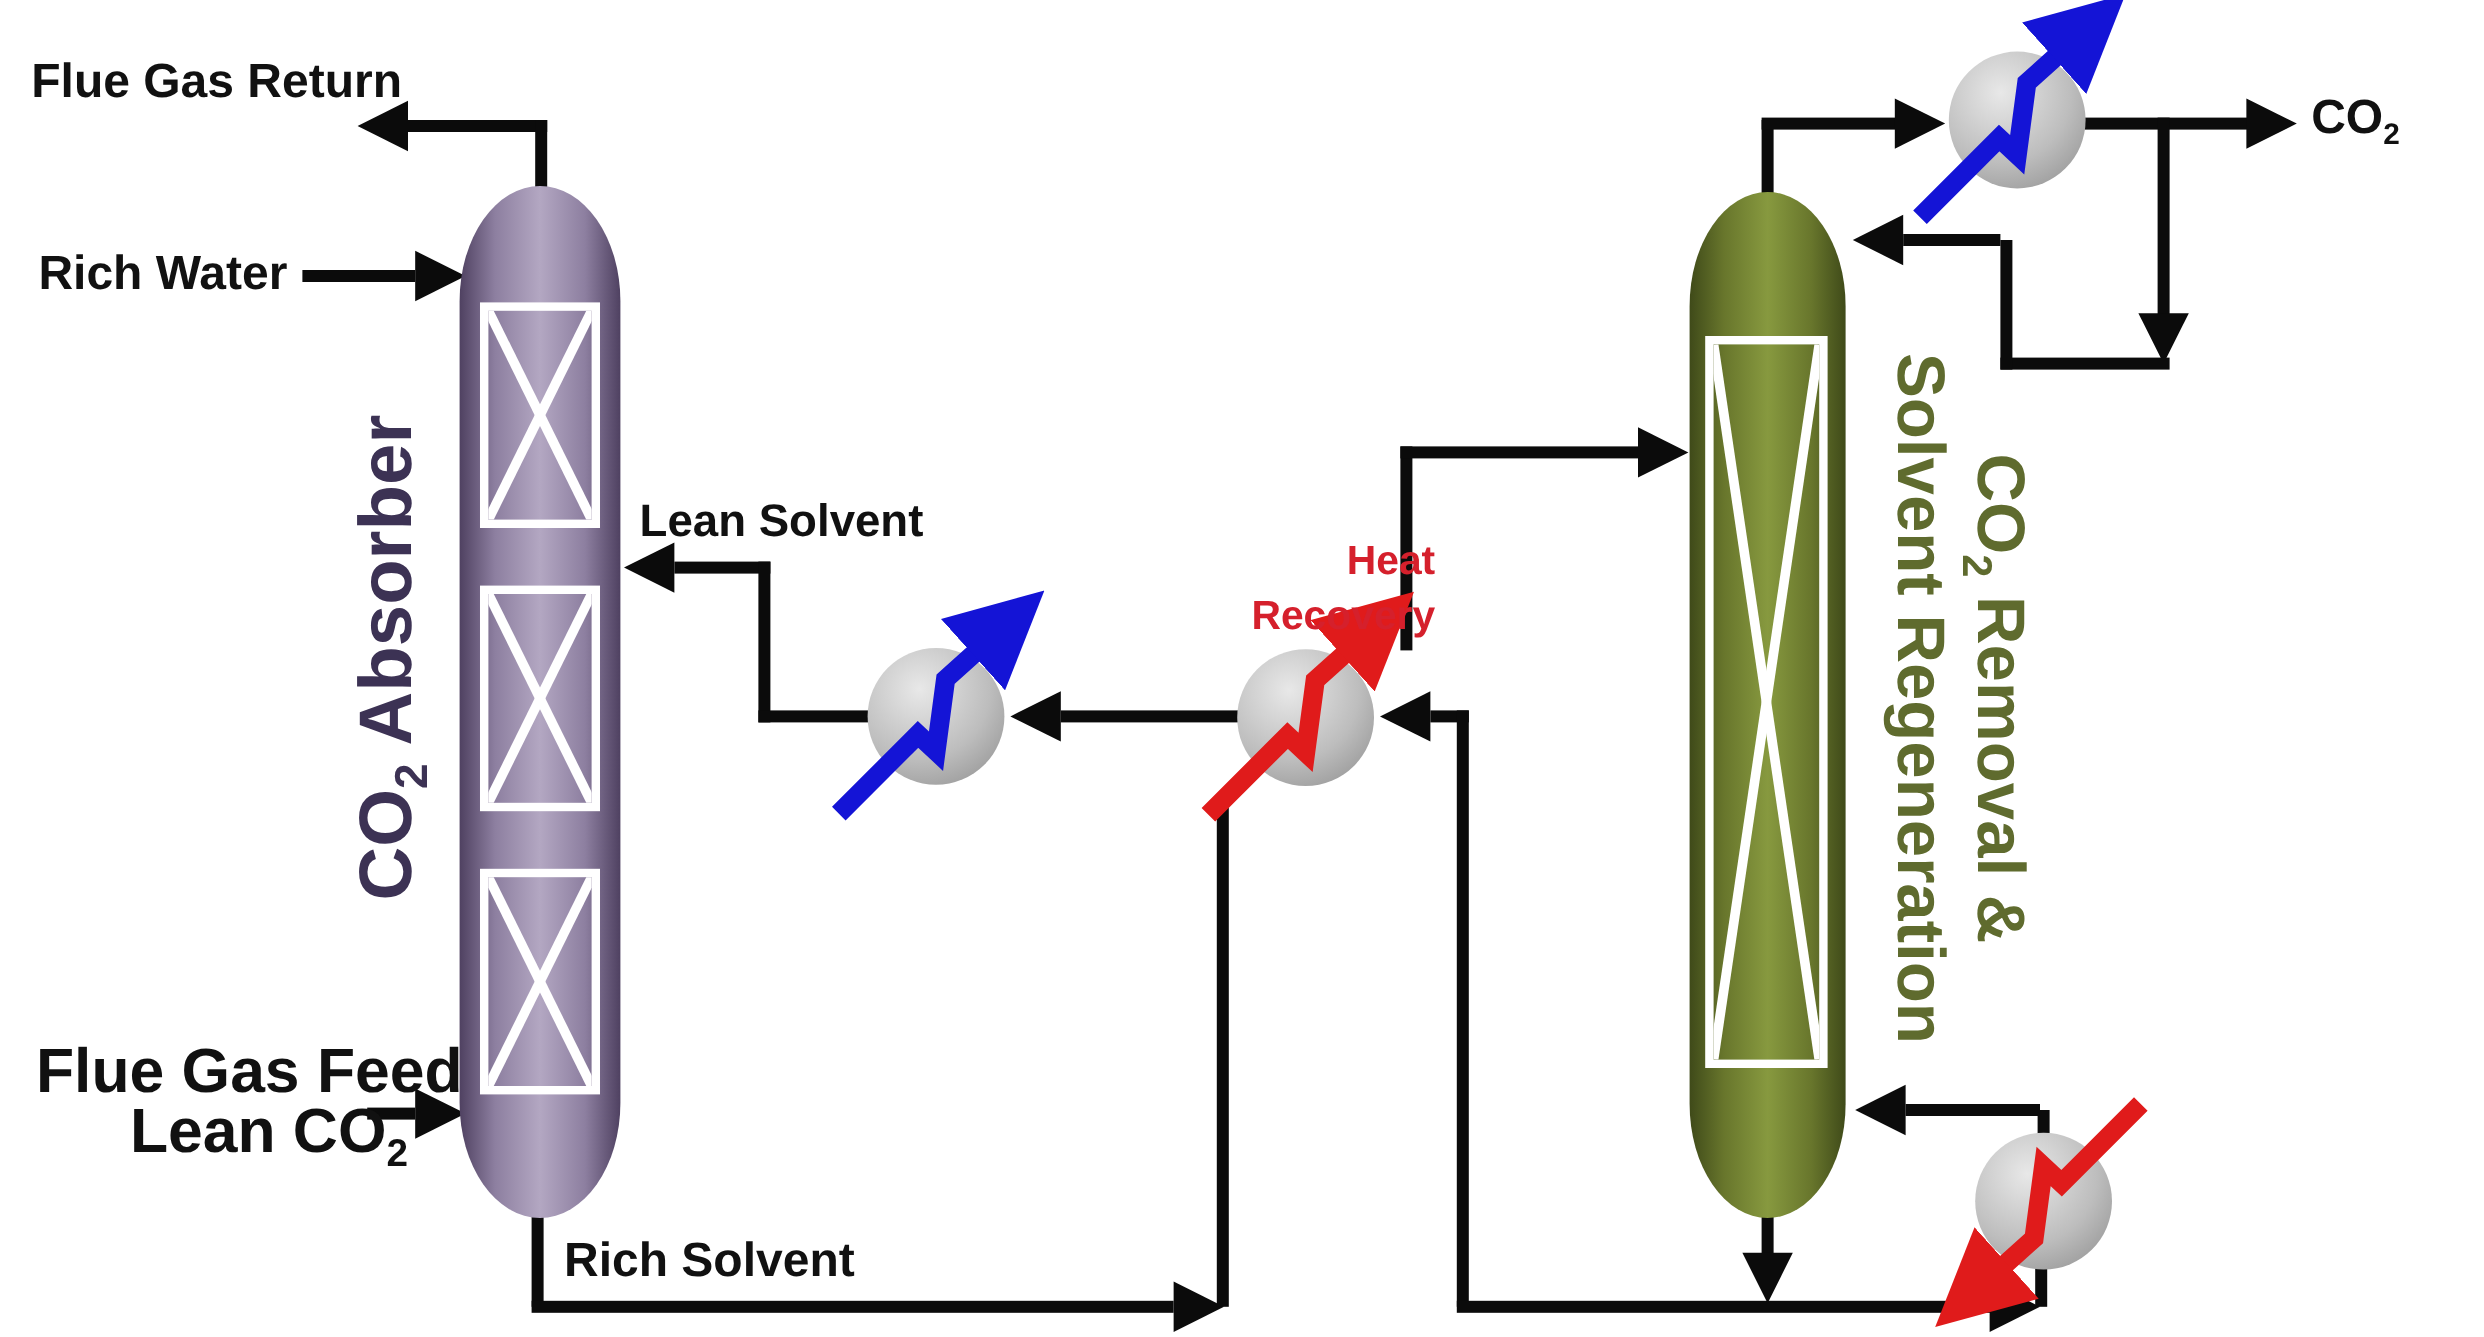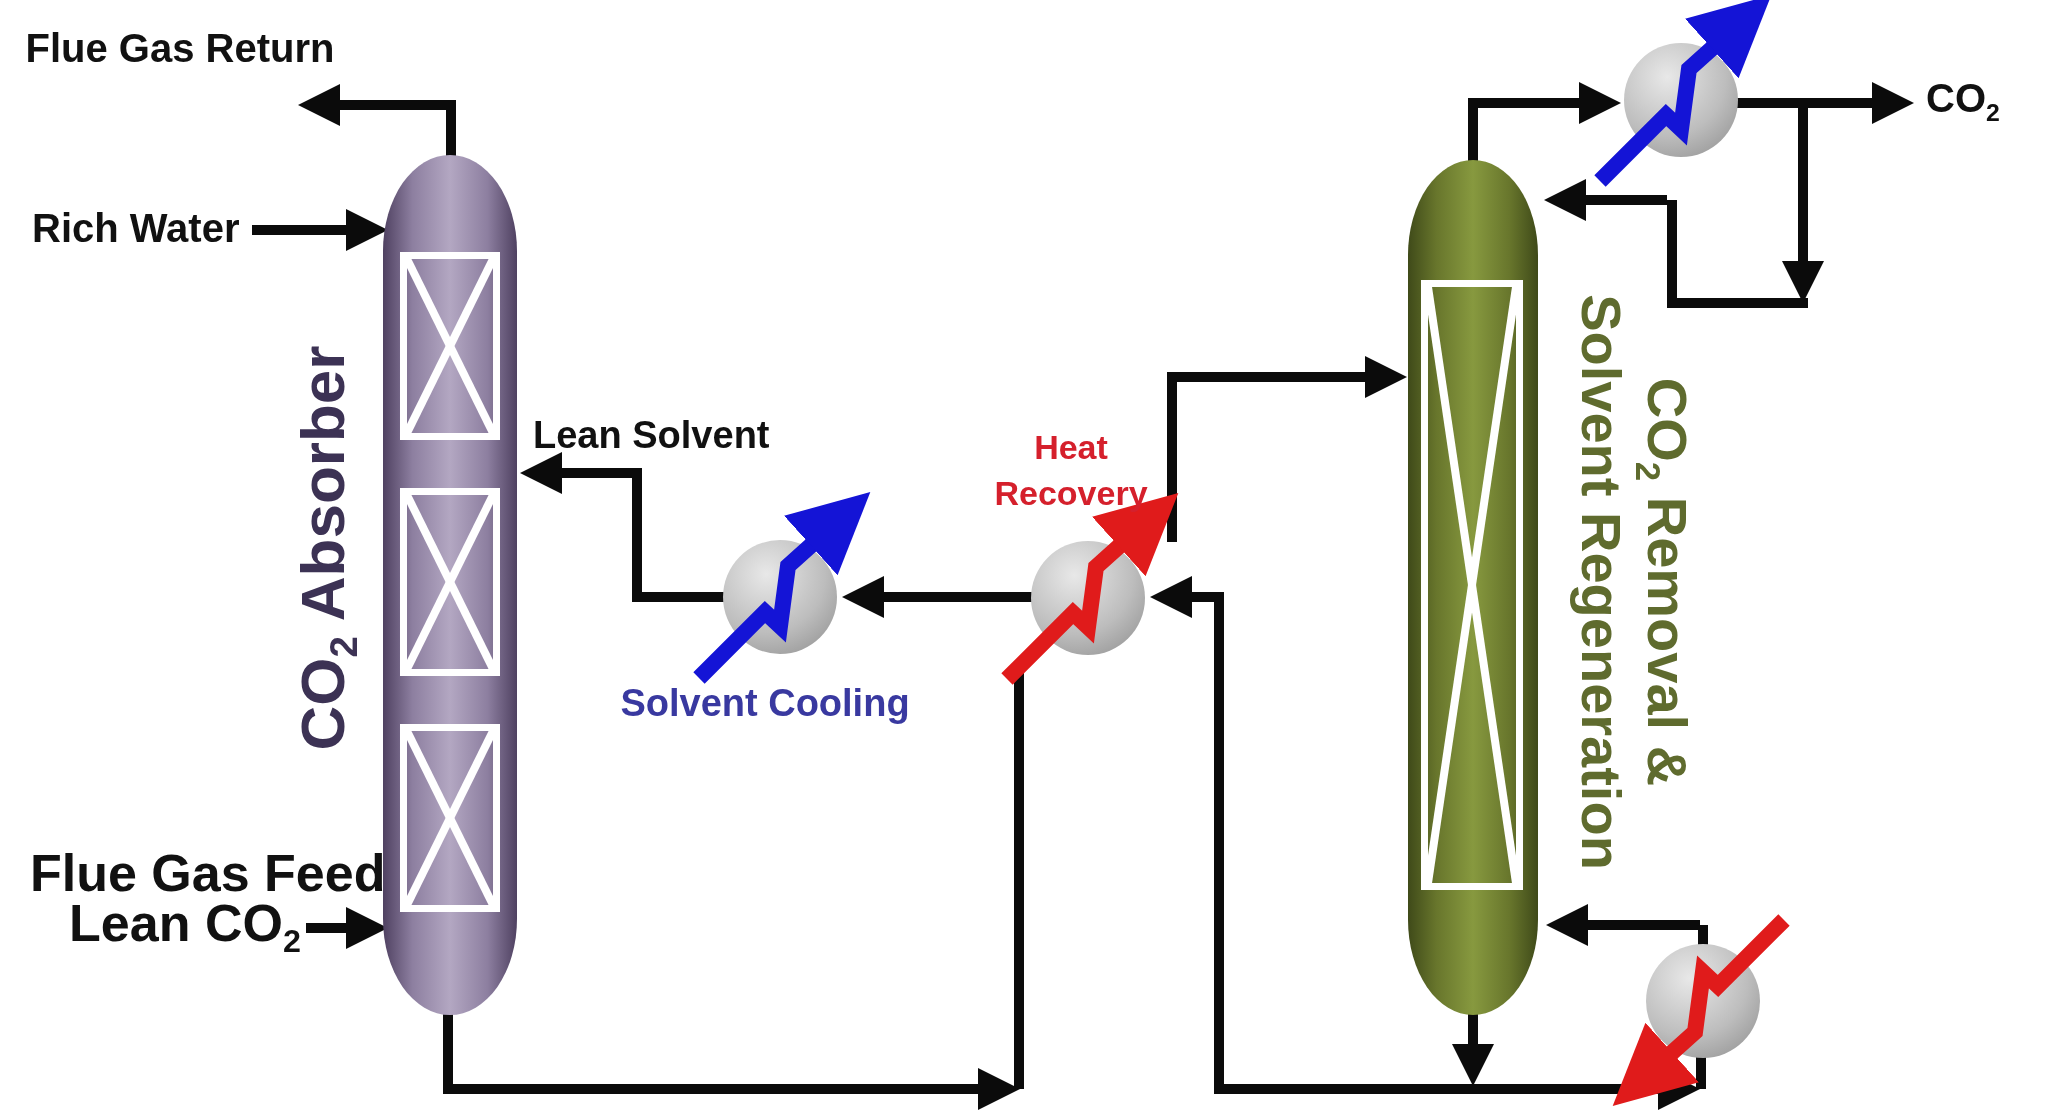--- a/index.html
+++ b/index.html
@@ -34,21 +34,21 @@
   }
   .packing{position:absolute;border:7px solid #ffffff;box-sizing:border-box;}
   .packing svg{position:absolute;left:0;top:0;width:100%;height:100%;display:block;}
   .hx{
     position:absolute;width:114px;height:114px;border-radius:50%;
     background:radial-gradient(circle at 38% 30%,var(--exchanger-light) 0%,#bdbdbd 55%,var(--exchanger-dark) 100%);
   }
   .hx svg{position:absolute;left:-38px;top:-38px;width:190px;height:190px;overflow:visible;}
   .hx svg.flip{transform:rotate(180deg);}
   .lbl{position:absolute;white-space:nowrap;}
-  .lbl.center{text-align:center;}
+  .lbl.center{text-align:right;margin-top:20px;}
   sub{font-size:62%;line-height:0;}
   .rot-anchor{position:absolute;width:0;height:0;}
   .rot-inner{position:absolute;left:0;top:0;white-space:nowrap;text-align:center;}
   .rot-ccw{transform:translate(-50%,-50%) rotate(-90deg);}
   .rot-cw{transform:translate(-50%,-50%) rotate(90deg);}
 </style>
 </head>
 <body>
 
 <div class="canvas">
@@ -188,32 +188,32 @@
   <div class="lbl" style="left:32px;top:206px;font-size:40px;">Rich Water</div>
 
   <div class="rot-anchor" style="left:322px;top:548px;">
     <div class="rot-inner rot-ccw" style="font-size:62px;color:var(--absorber-label);">
       <span>CO</span><sub>2</sub><span> Absorber</span>
     </div>
   </div>
 
   <div class="lbl" style="left:533px;top:414px;font-size:38px;">Lean Solvent</div>
 
-  <div class="lbl center" style="left:615px;top:682px;width:300px;font-size:38px;color:var(--solvent-cooling-label);">Solvent Cooling</div>
 
   <div class="lbl center" style="left:946px;top:424px;width:250px;font-size:34px;line-height:46px;color:var(--heat-recovery-label);">
     <div>Heat</div>
     <div>Recovery</div>
   </div>
 
   <div class="lbl center" style="left:30px;top:848px;width:310px;font-size:52px;line-height:50px;">
     <div>Flue Gas Feed</div>
     <div><span>Lean CO</span><sub>2</sub></div>
   </div>
 
+  <div class="lbl" style="left:470px;top:1028px;font-size:40px;">Rich Solvent</div>
 
   <div class="rot-anchor" style="left:1634px;top:582px;">
     <div class="rot-inner rot-cw" style="font-size:56px;line-height:66px;color:var(--regenerator-label);">
       <div><span>CO</span><sub>2</sub><span> Removal &amp;</span></div>
       <div>Solvent Regeneration</div>
     </div>
   </div>
 
   <div class="lbl" style="left:1926px;top:76px;font-size:40px;">
     <span>CO</span><sub>2</sub>

